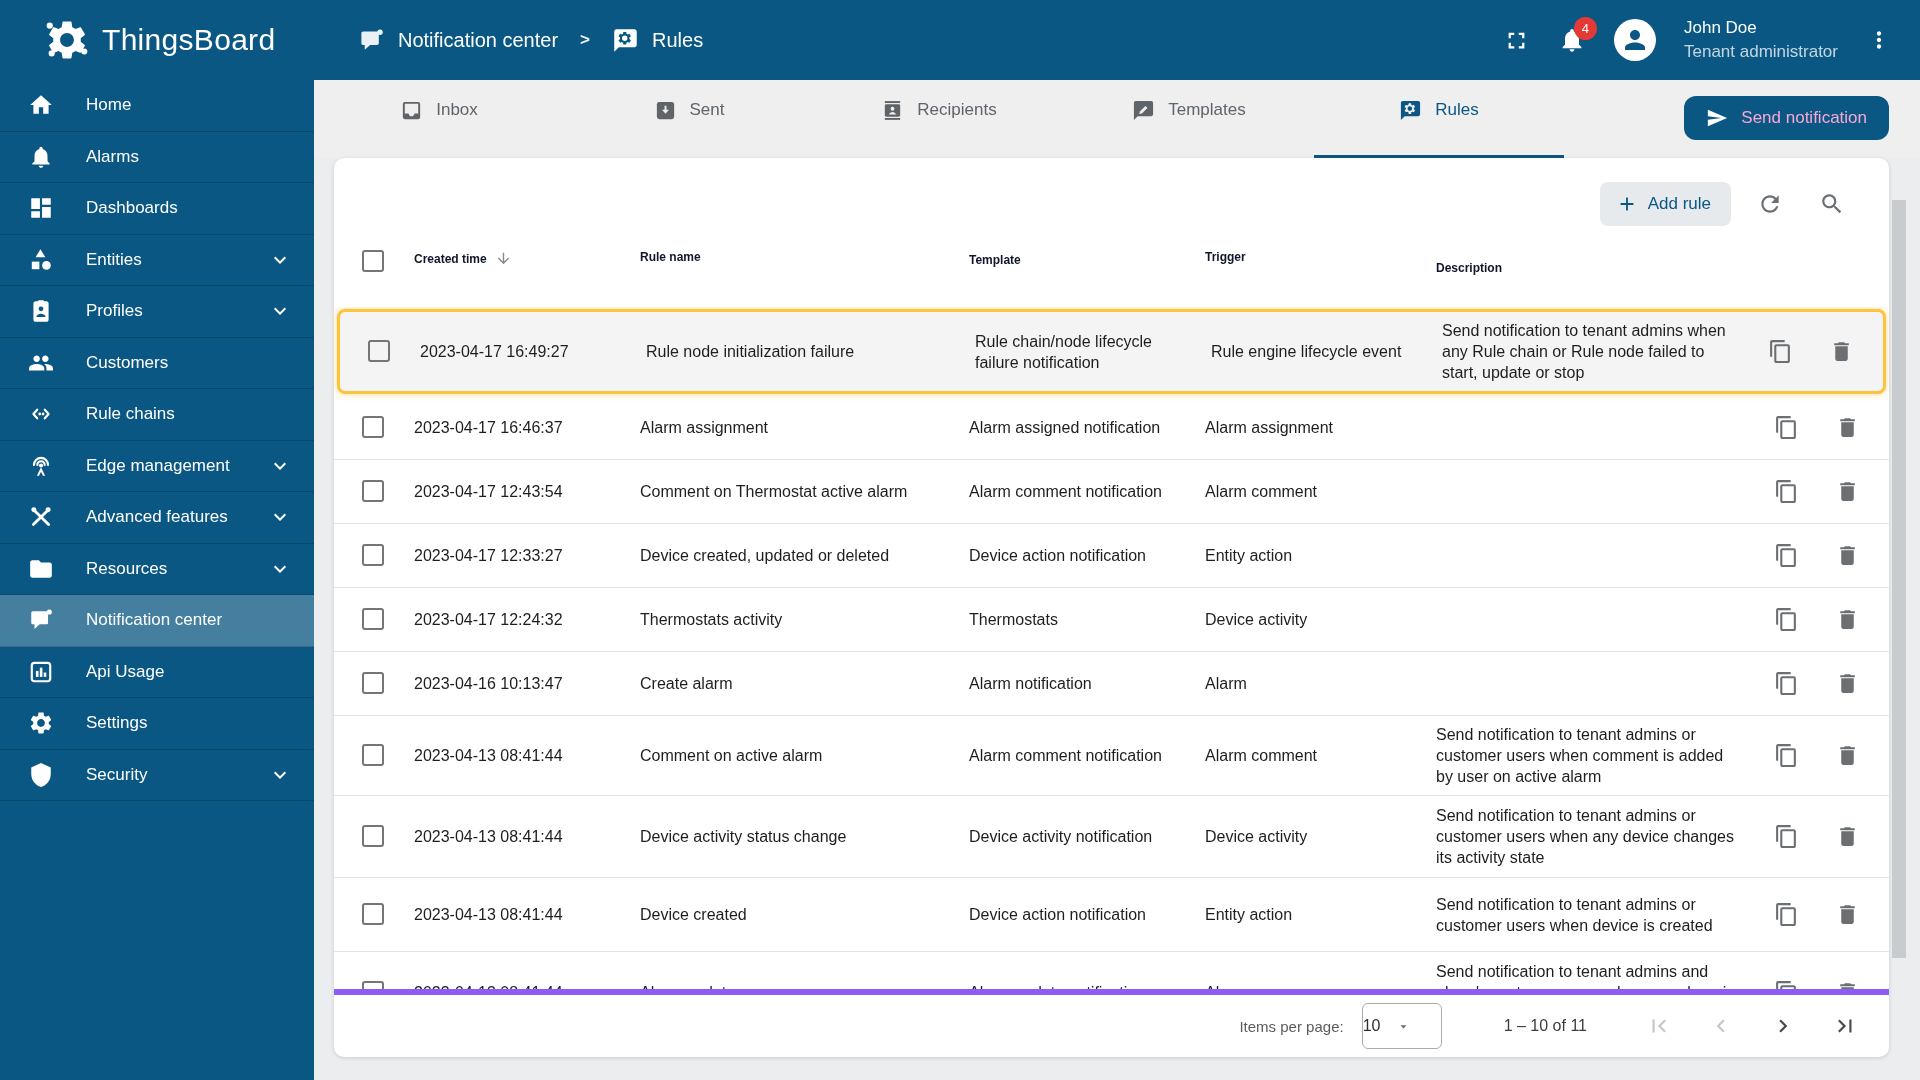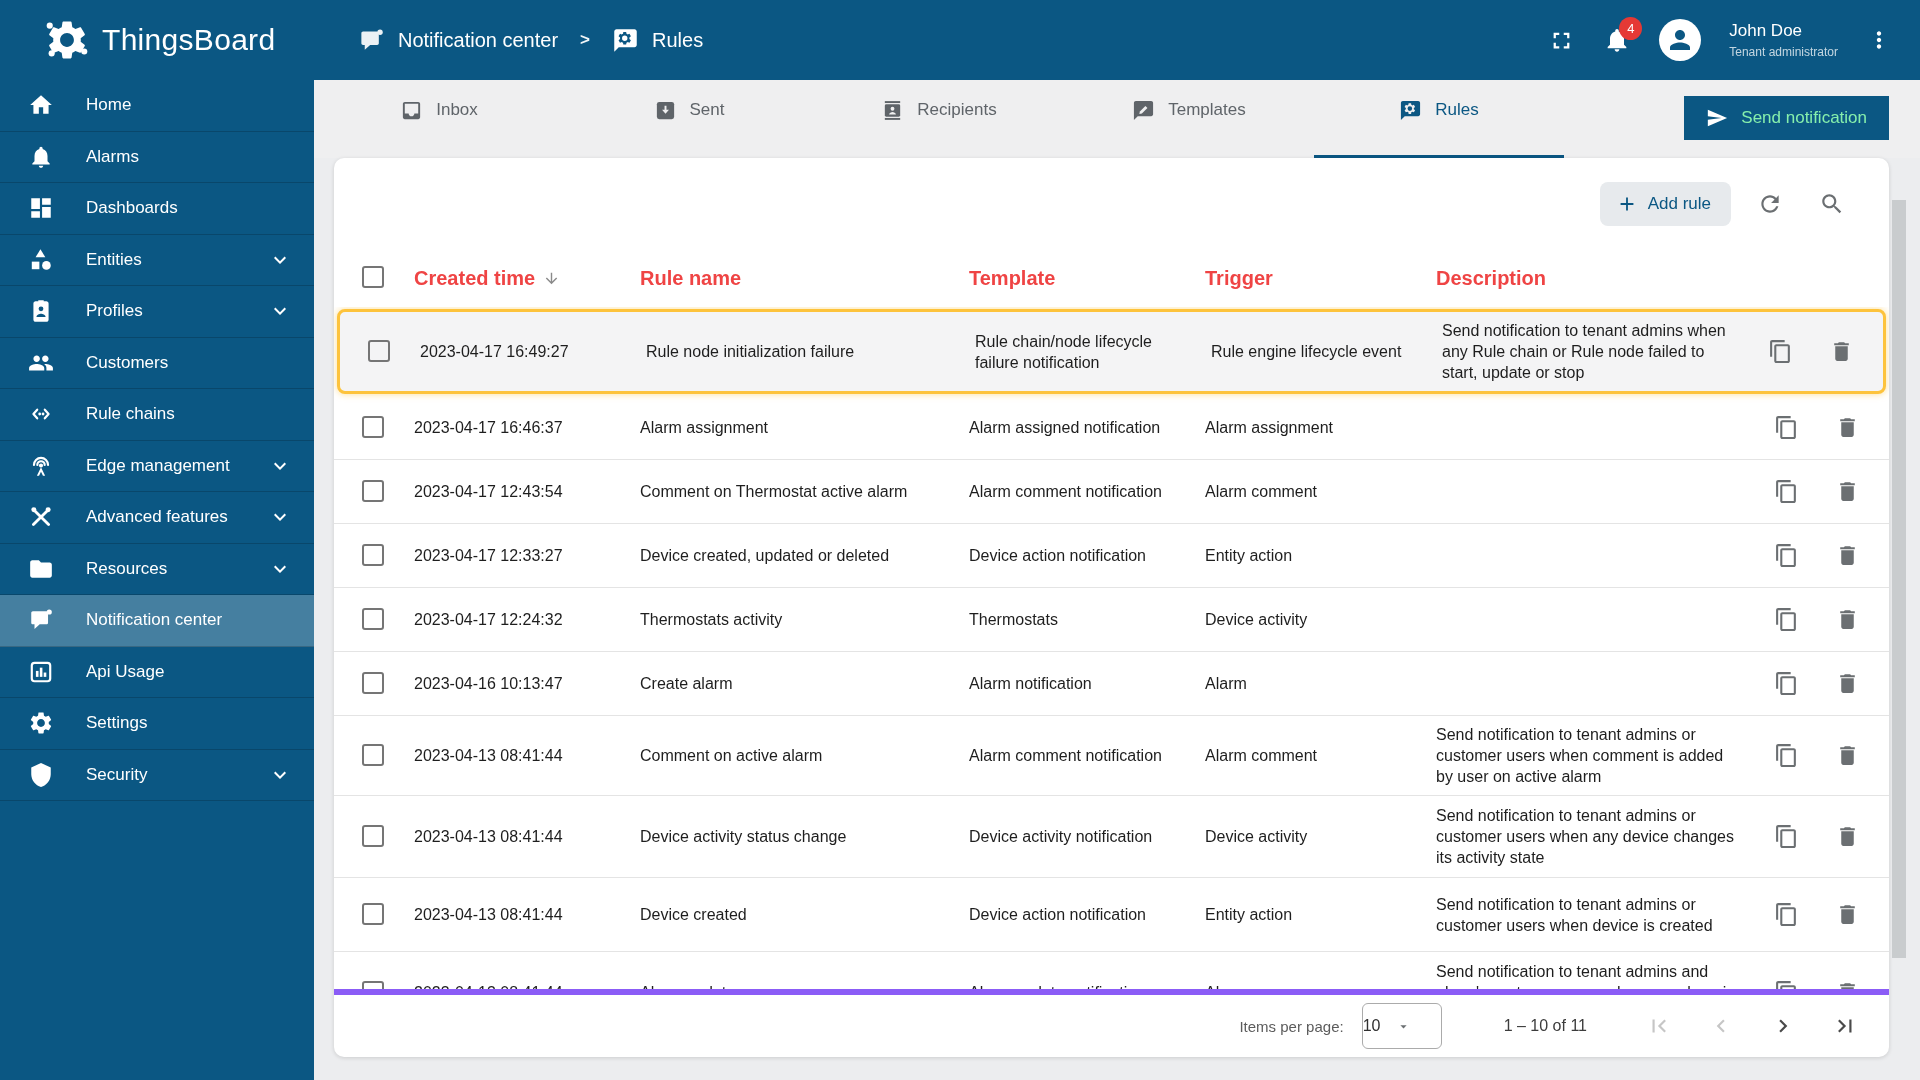--- a/index.html
+++ b/index.html
@@ -25,21 +25,21 @@
   .icon-btn { background:none; border:none; padding:0; cursor:pointer; display:flex; align-items:center; }
   .bell-wrap { position:relative; }
   .badge {
     position:absolute; top:-9px; right:-11px; min-width:23px; height:23px; padding:0 4px;
     background:#E53935; color:#fff; border-radius:12px; font-size:13px;
     display:flex; align-items:center; justify-content:center;
   }
   .avatar { width:42px; height:42px; border-radius:50%; background:#fff; display:flex; align-items:center; justify-content:center; }
   .user-info { line-height:1.2; }
   .user-name { font-size:17px; }
-  .user-role { font-size:12px; color:rgba(255,255,255,.75); margin-top:3px; }
+  .user-role { font-size:17px; color:rgba(255,255,255,.75); margin-top:3px; }
 
   
   .sidebar { position:absolute; left:0; top:80px; width:314px; height:1000px; background:#0B5783; }
   .side-item {
     height:51.5px; display:flex; align-items:center; gap:32px; padding:0 22px 0 28px;
     color:#fff; font-size:17px; font-weight:500; cursor:pointer;
     border-bottom:1px solid rgba(0,0,0,.18);
   }
   .side-item.active { background:rgba(255,255,255,.24); }
   .side-icon { flex:0 0 26px; }
@@ -50,41 +50,41 @@
   .tabbar { position:absolute; left:0; top:0; width:100%; height:78px; background:#EFEFF0; }
   .tabs { position:absolute; left:0; top:0; height:60px; display:flex; }
   .tab {
     width:250px; height:60px; display:flex; align-items:center; justify-content:center; gap:13px;
     color:#5F6469; font-size:17px; font-weight:500; cursor:pointer; position:relative;
   }
   .tab.active { color:#0B5783; }
   .tab.active::after { content:""; position:absolute; left:0; right:0; bottom:-18px; height:3px; background:#0B5783; }
   .send-btn {
     position:absolute; right:31px; top:16px; height:44px; padding:0 22px;
-    background:#0B5783; color:#86efac; border:none; border-radius:0;
+    background:#0B5783; color:#f9a8d4; border:none; border-radius:12px;
     font-family:inherit; font-size:17px; font-weight:500;
     display:flex; align-items:center; gap:13px; cursor:pointer;
   }
 
   
   .card {
     position:absolute; left:20px; top:78px; width:1555px; height:899px;
     background:#fff; border-radius:10px; box-shadow:0 1px 4px rgba(0,0,0,.14);
     display:flex; flex-direction:column; overflow:hidden;
   }
   .card-toolbar { flex:0 0 92px; display:flex; align-items:center; justify-content:flex-end; gap:16px; padding-right:34px; }
   .add-btn {
     height:44px; padding:0 20px 0 16px; background:#E7EAED; border:none; border-radius:8px;
     color:#0B5783; font-family:inherit; font-size:17px; font-weight:500;
     display:flex; align-items:center; gap:10px; cursor:pointer;
   }
   .tool-icon { width:46px; height:46px; display:flex; align-items:center; justify-content:center; background:none; border:none; cursor:pointer; }
 
   
-  .thead { flex:0 0 57px; display:flex; align-items:center; font-size:20px; font-weight:700; color:#ef4444; }
+  .thead { flex:0 0 57px; display:flex; font-size:12px; font-weight:700; color:#0f172a; }
   .tbody { flex:1 1 auto; overflow:hidden; }
   .row { display:flex; align-items:center; min-height:64px; border-bottom:1px solid #E4E4E4; font-size:16px; color:#1E1E1E; }
   .row.r-lg { min-height:74px; }
   .row.r-xl { min-height:82px; }
   .row.highlighted {
     border:3px solid #FDC33C; border-radius:8px; background:#F4F4F5;
     margin:2px 3px; min-height:72px; box-shadow:0 0 7px rgba(253,195,60,.55);
   }
   .col-check   { flex:0 0 80px; padding-left:28px; }
   .col-created { flex:0 0 226px; }

